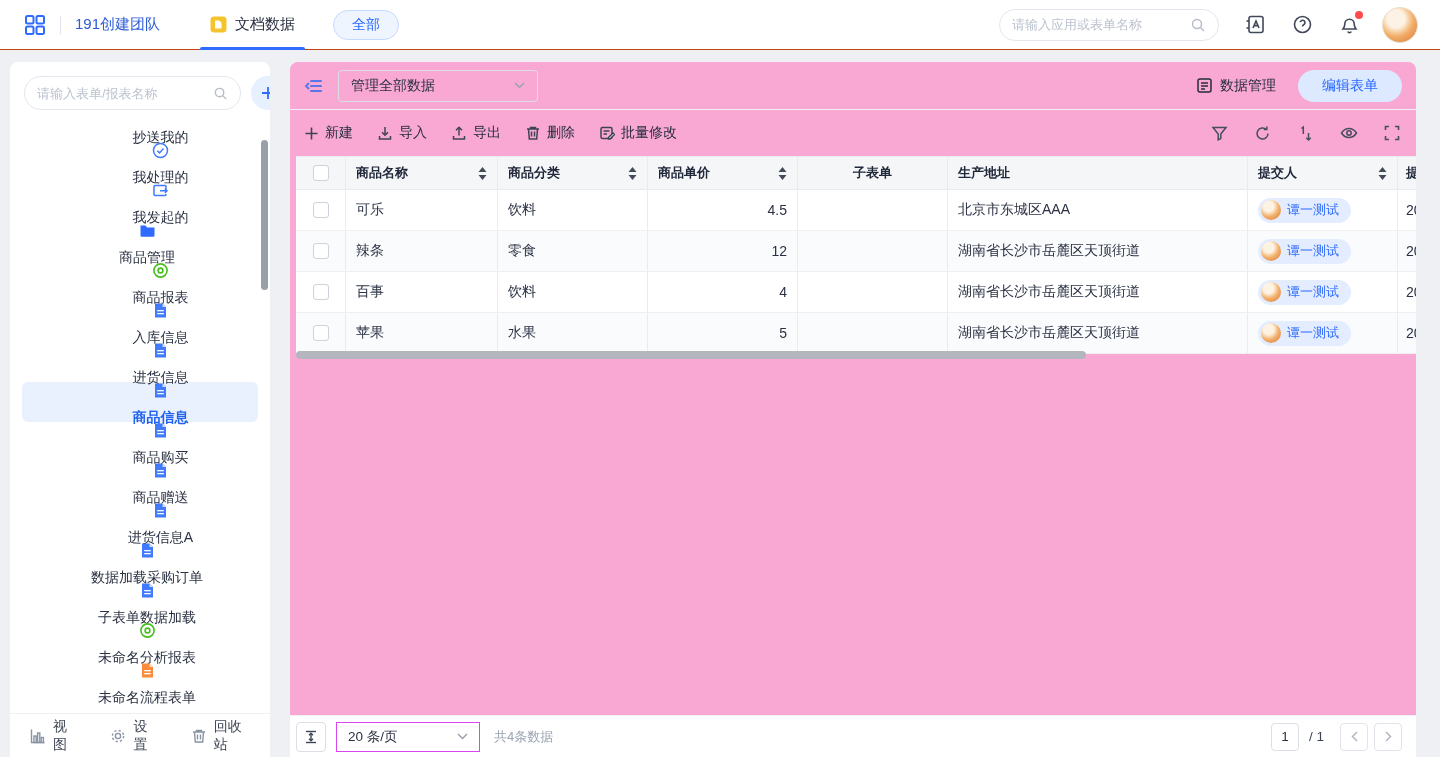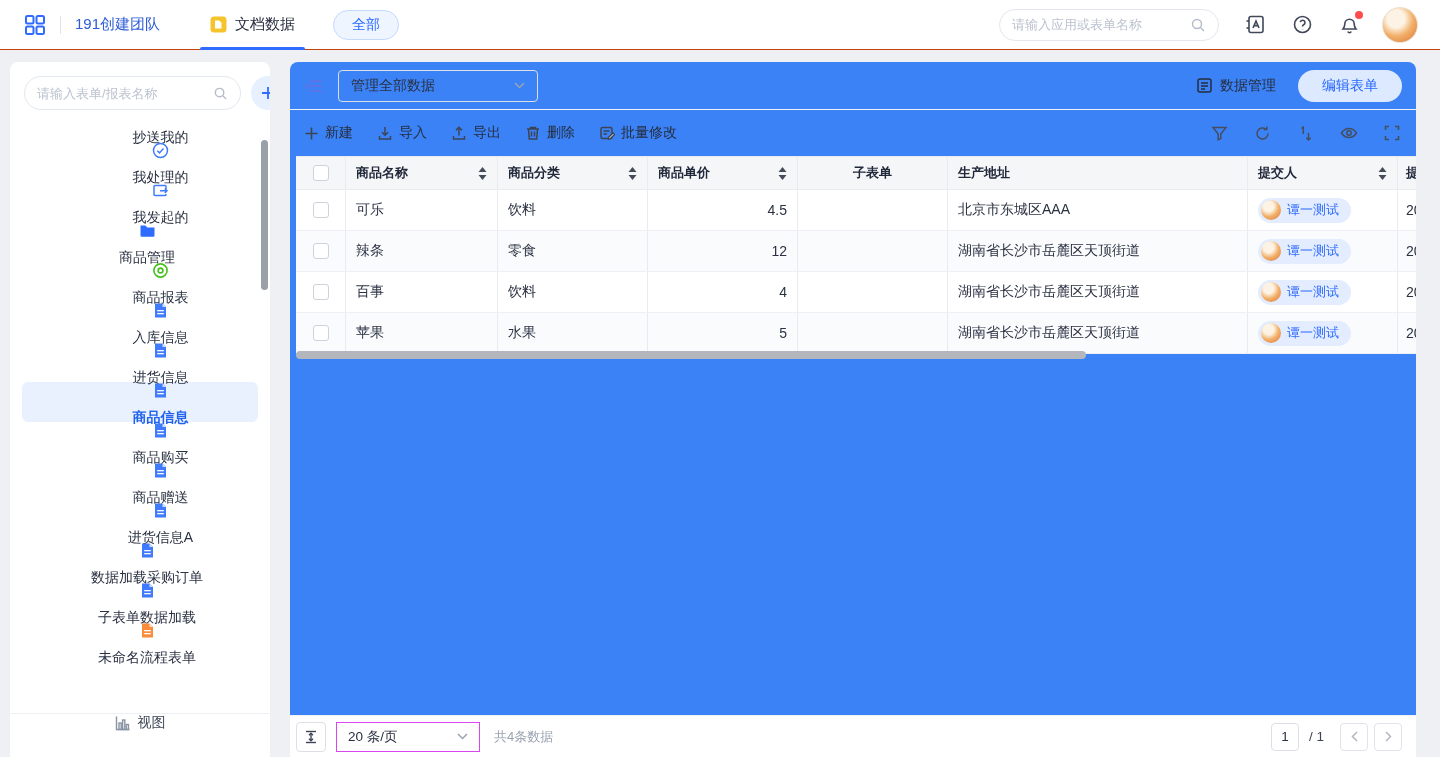--- a/index.html
+++ b/index.html
@@ -34,26 +34,26 @@
   .sb-list { position:absolute; top:58px; bottom:44px; left:0; right:0; overflow:hidden; }
   .sb-item { margin:0 12px; height:40px; border-radius:6px; display:flex; align-items:center; gap:10px; color:#2a3142; cursor:pointer;flex-direction:column; }
   .sb-item .lbl { font-size:14px; white-space:nowrap; }
   .lv1 { padding-left:14px; }
   .lv2 { padding-left:41px; }
   .sb-item.selected { background:#e9f1ff; }
   .sb-item.selected .lbl { color:#2263ee; font-weight:bold; }
   .sb-item.cut-top { margin-top:-18px; }
   .ic-doc-blue { color:#3f7bfc; } .ic-doc-orange { color:#fa8c3c; }
   .sb-scrollbar { position:absolute; top:78px; right:2px; width:7px; height:150px; border-radius:4px; background:#9aa0a8; cursor:pointer; }
-  .sb-footer { position:absolute; left:0; right:0; bottom:0; height:44px; border-top:1px solid #eef0f3; display:flex; align-items:center; padding:0 20px; gap:34px; background:#fff;flex-direction:column; }
+  .sb-footer { position:absolute; left:0; right:0; bottom:0; height:44px; border-top:1px solid #eef0f3; display:flex; align-items:center; padding:0 20px; gap:34px; background:#fff; }
   .sb-footer .f-item { display:flex; align-items:center; gap:7px; color:#3f4656; cursor:pointer; }
   .sb-footer .f-item .ic { color:#8a93a3; }
 
   
-  .main { position:absolute; top:62px; left:290px; width:1126px; bottom:0; background:#3b82f6; border-radius:8px 8px 0 0; overflow:hidden; }
+  .main { position:absolute; top:62px; left:290px; width:1126px; bottom:0; background:#f9a8d4; border-radius:8px 8px 0 0; overflow:hidden; }
   .mc-header { height:48px; display:flex; align-items:center; padding:0 14px 0 8px; border-bottom:1px solid #eef0f3; }
   .collapse-btn { color:#5b74e8; display:flex; align-items:center; padding:0 6px; cursor:pointer; }
   .view-select { margin-left:8px; width:200px; height:32px; border:1px solid #dcdfe6; border-radius:4px; display:flex; align-items:center; padding:0 12px; color:#2a3142; cursor:pointer; }
   .view-select .vs-label { flex:1; font-size:14px; }
   .view-select .ic { color:#9aa3b2; }
   .data-manage { display:flex; align-items:center; gap:7px; color:#262d3d; margin-right:22px; cursor:pointer; }
   .edit-form-btn { height:32px; padding:0 24px; display:flex; align-items:center; background:#dce9ff; color:#2667ff; border-radius:16px; font-size:14px; cursor:pointer; }
   .mc-toolbar { height:46px; display:flex; align-items:center; padding:0 16px 0 14px; }
   .tbtn { display:flex; align-items:center; gap:6px; color:#262d3d; margin-right:24px; cursor:pointer; }
   .tbtn .ic { color:#3c4454; }
@@ -303,20 +303,29 @@
           <svg width="17" height="17" viewBox="0 0 17 17">
               <path d="M3 1.5h7.5l3.5 3.5v10.5H3z" fill="currentColor"></path>
               <path d="M10.5 1.5v3.5H14z" fill="#cfe0ff"></path>
               <rect x="5.2" y="8" width="6.6" height="1.3" fill="#fff"></rect>
               <rect x="5.2" y="11" width="6.6" height="1.3" fill="#fff"></rect>
             </svg>
         </span>
         <span class="lbl">子表单数据加载</span>
       </div>
       <div class="sb-item lv1">
+        <span class="ic">
+          <svg width="17" height="17" viewBox="0 0 17 17" fill="none" stroke="#45c01e" stroke-width="1.6">
+              <circle cx="8.5" cy="8.5" r="6.6"></circle>
+              <circle cx="8.5" cy="8.5" r="2.4"></circle>
+            </svg>
+        </span>
+        <span class="lbl">未命名分析报表</span>
+      </div>
+      <div class="sb-item lv1">
         <span class="ic ic-doc-orange">
           <svg width="17" height="17" viewBox="0 0 17 17">
               <path d="M3 1.5h7.5l3.5 3.5v10.5H3z" fill="currentColor"></path>
               <path d="M10.5 1.5v3.5H14z" fill="#ffe0c4"></path>
               <rect x="5.2" y="8" width="6.6" height="1.3" fill="#fff"></rect>
               <rect x="5.2" y="11" width="6.6" height="1.3" fill="#fff"></rect>
             </svg>
         </span>
         <span class="lbl">未命名流程表单</span>
       </div>

